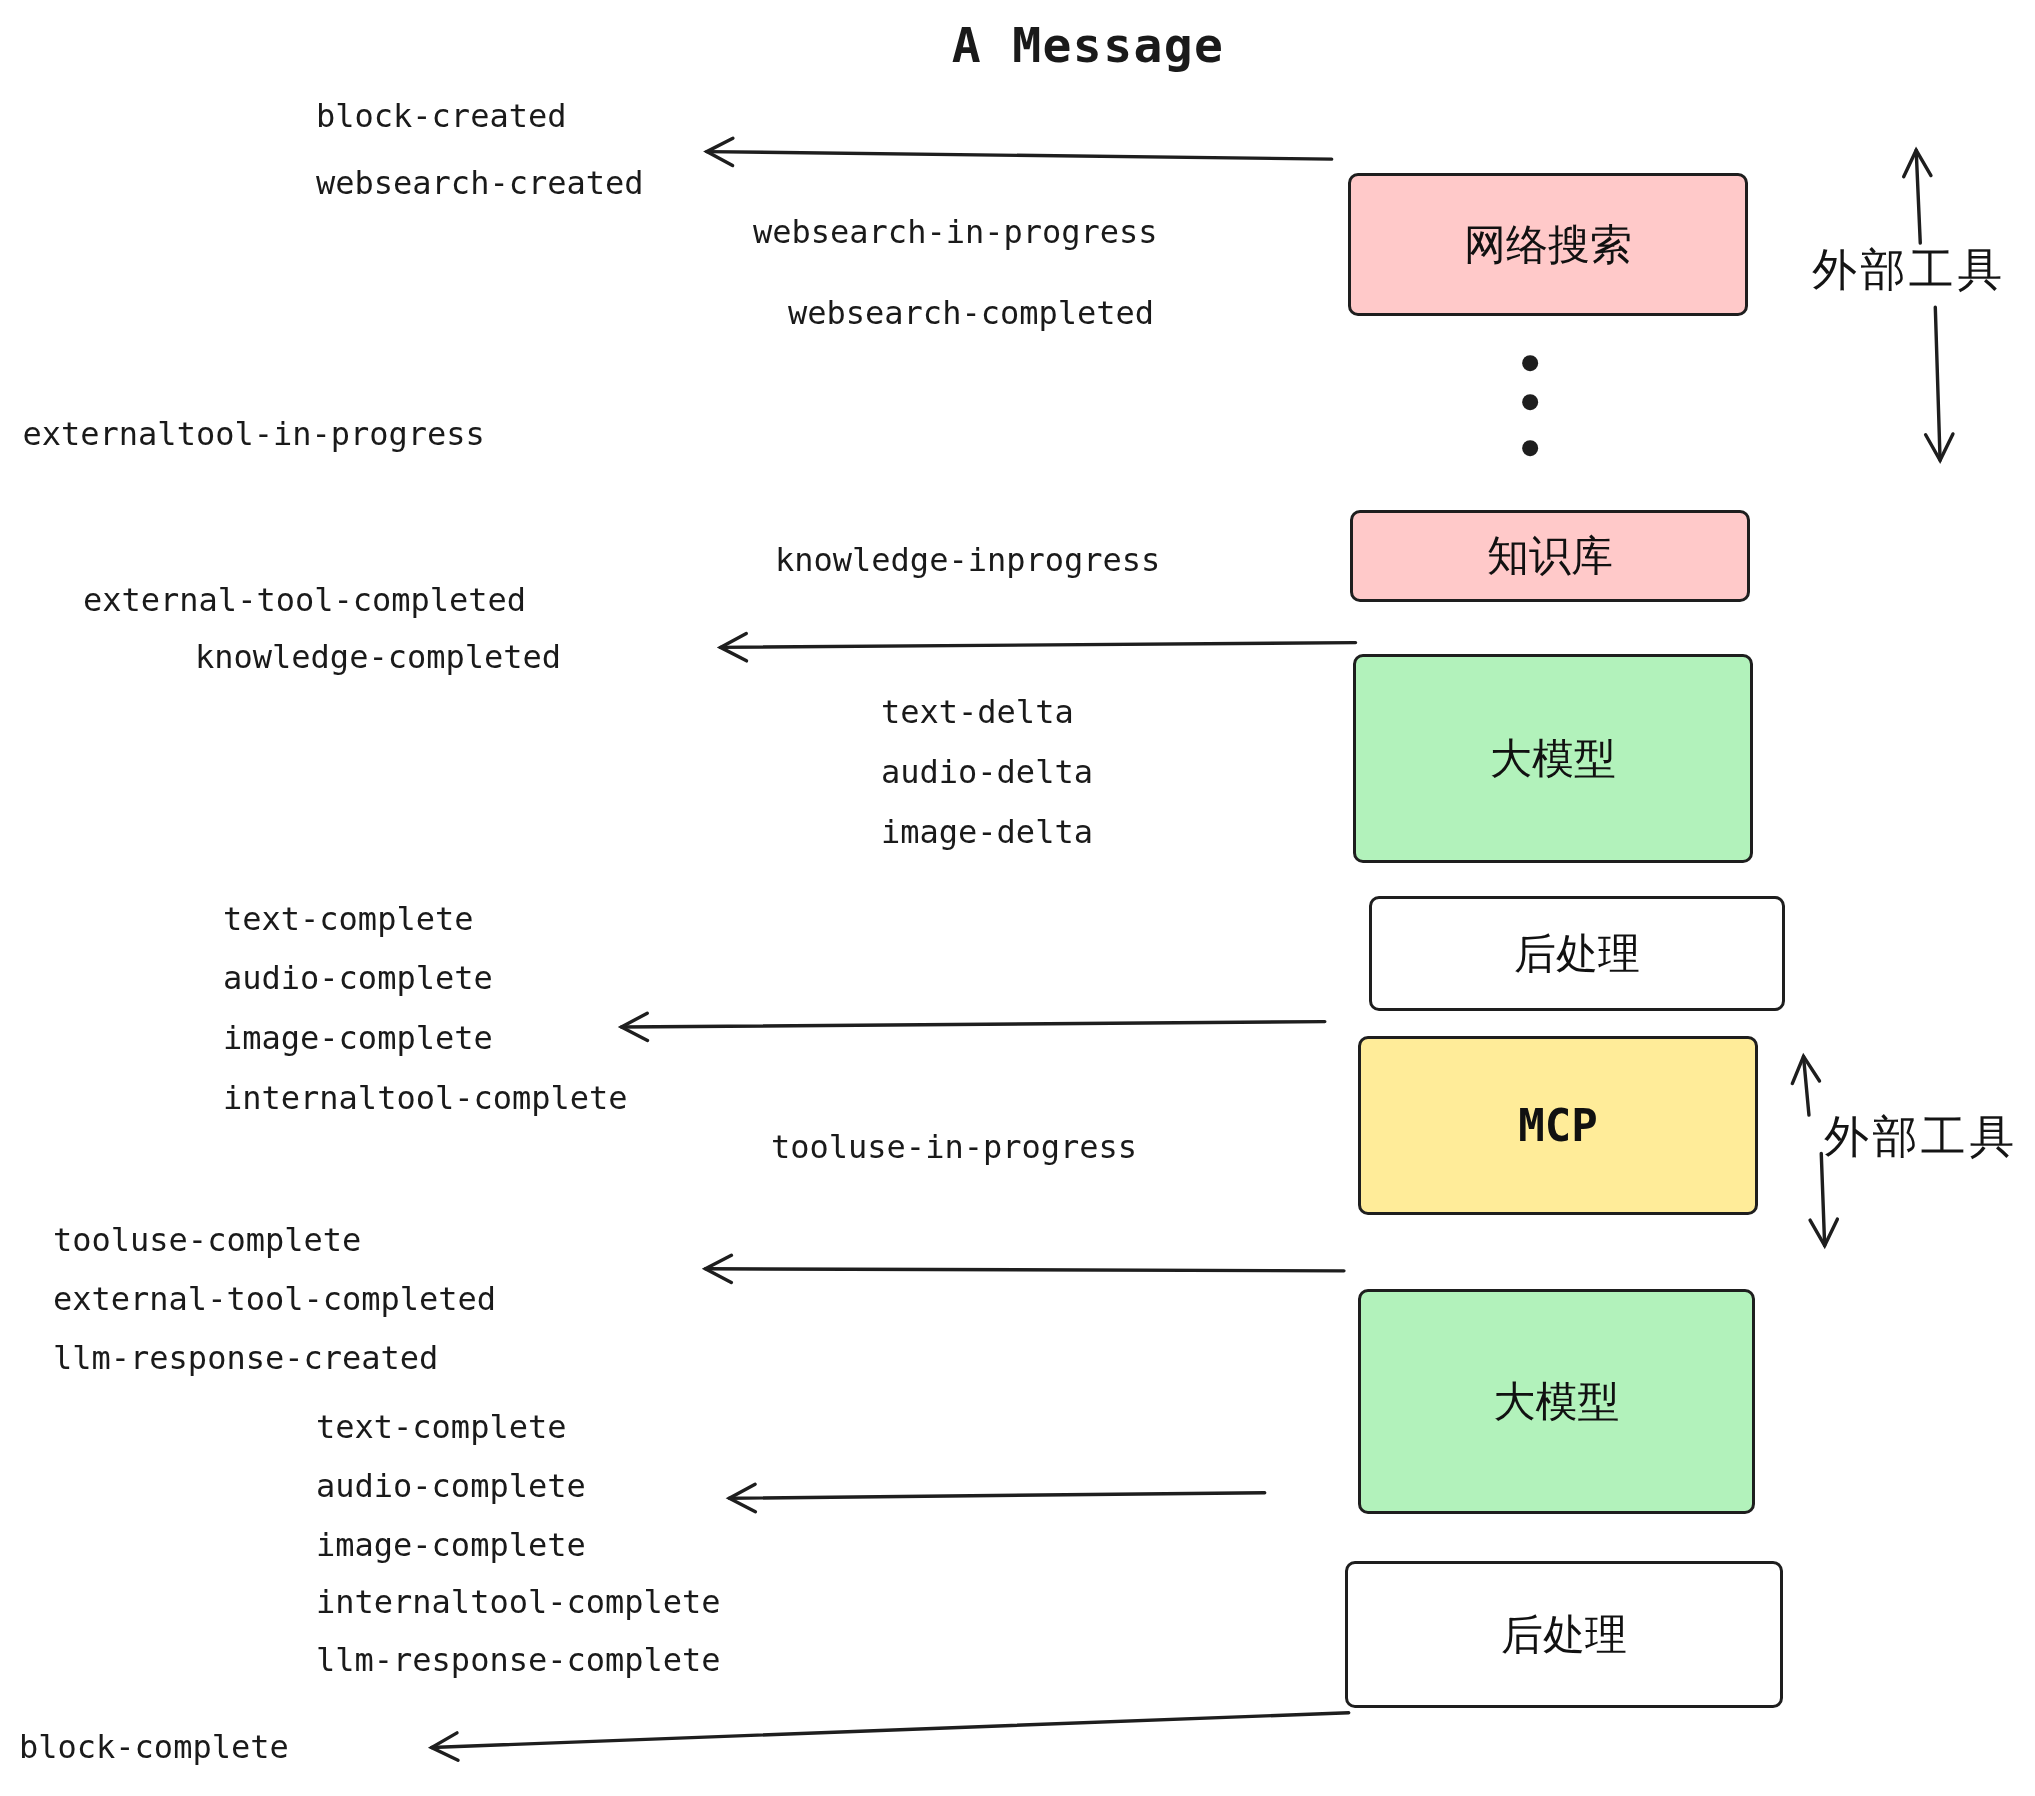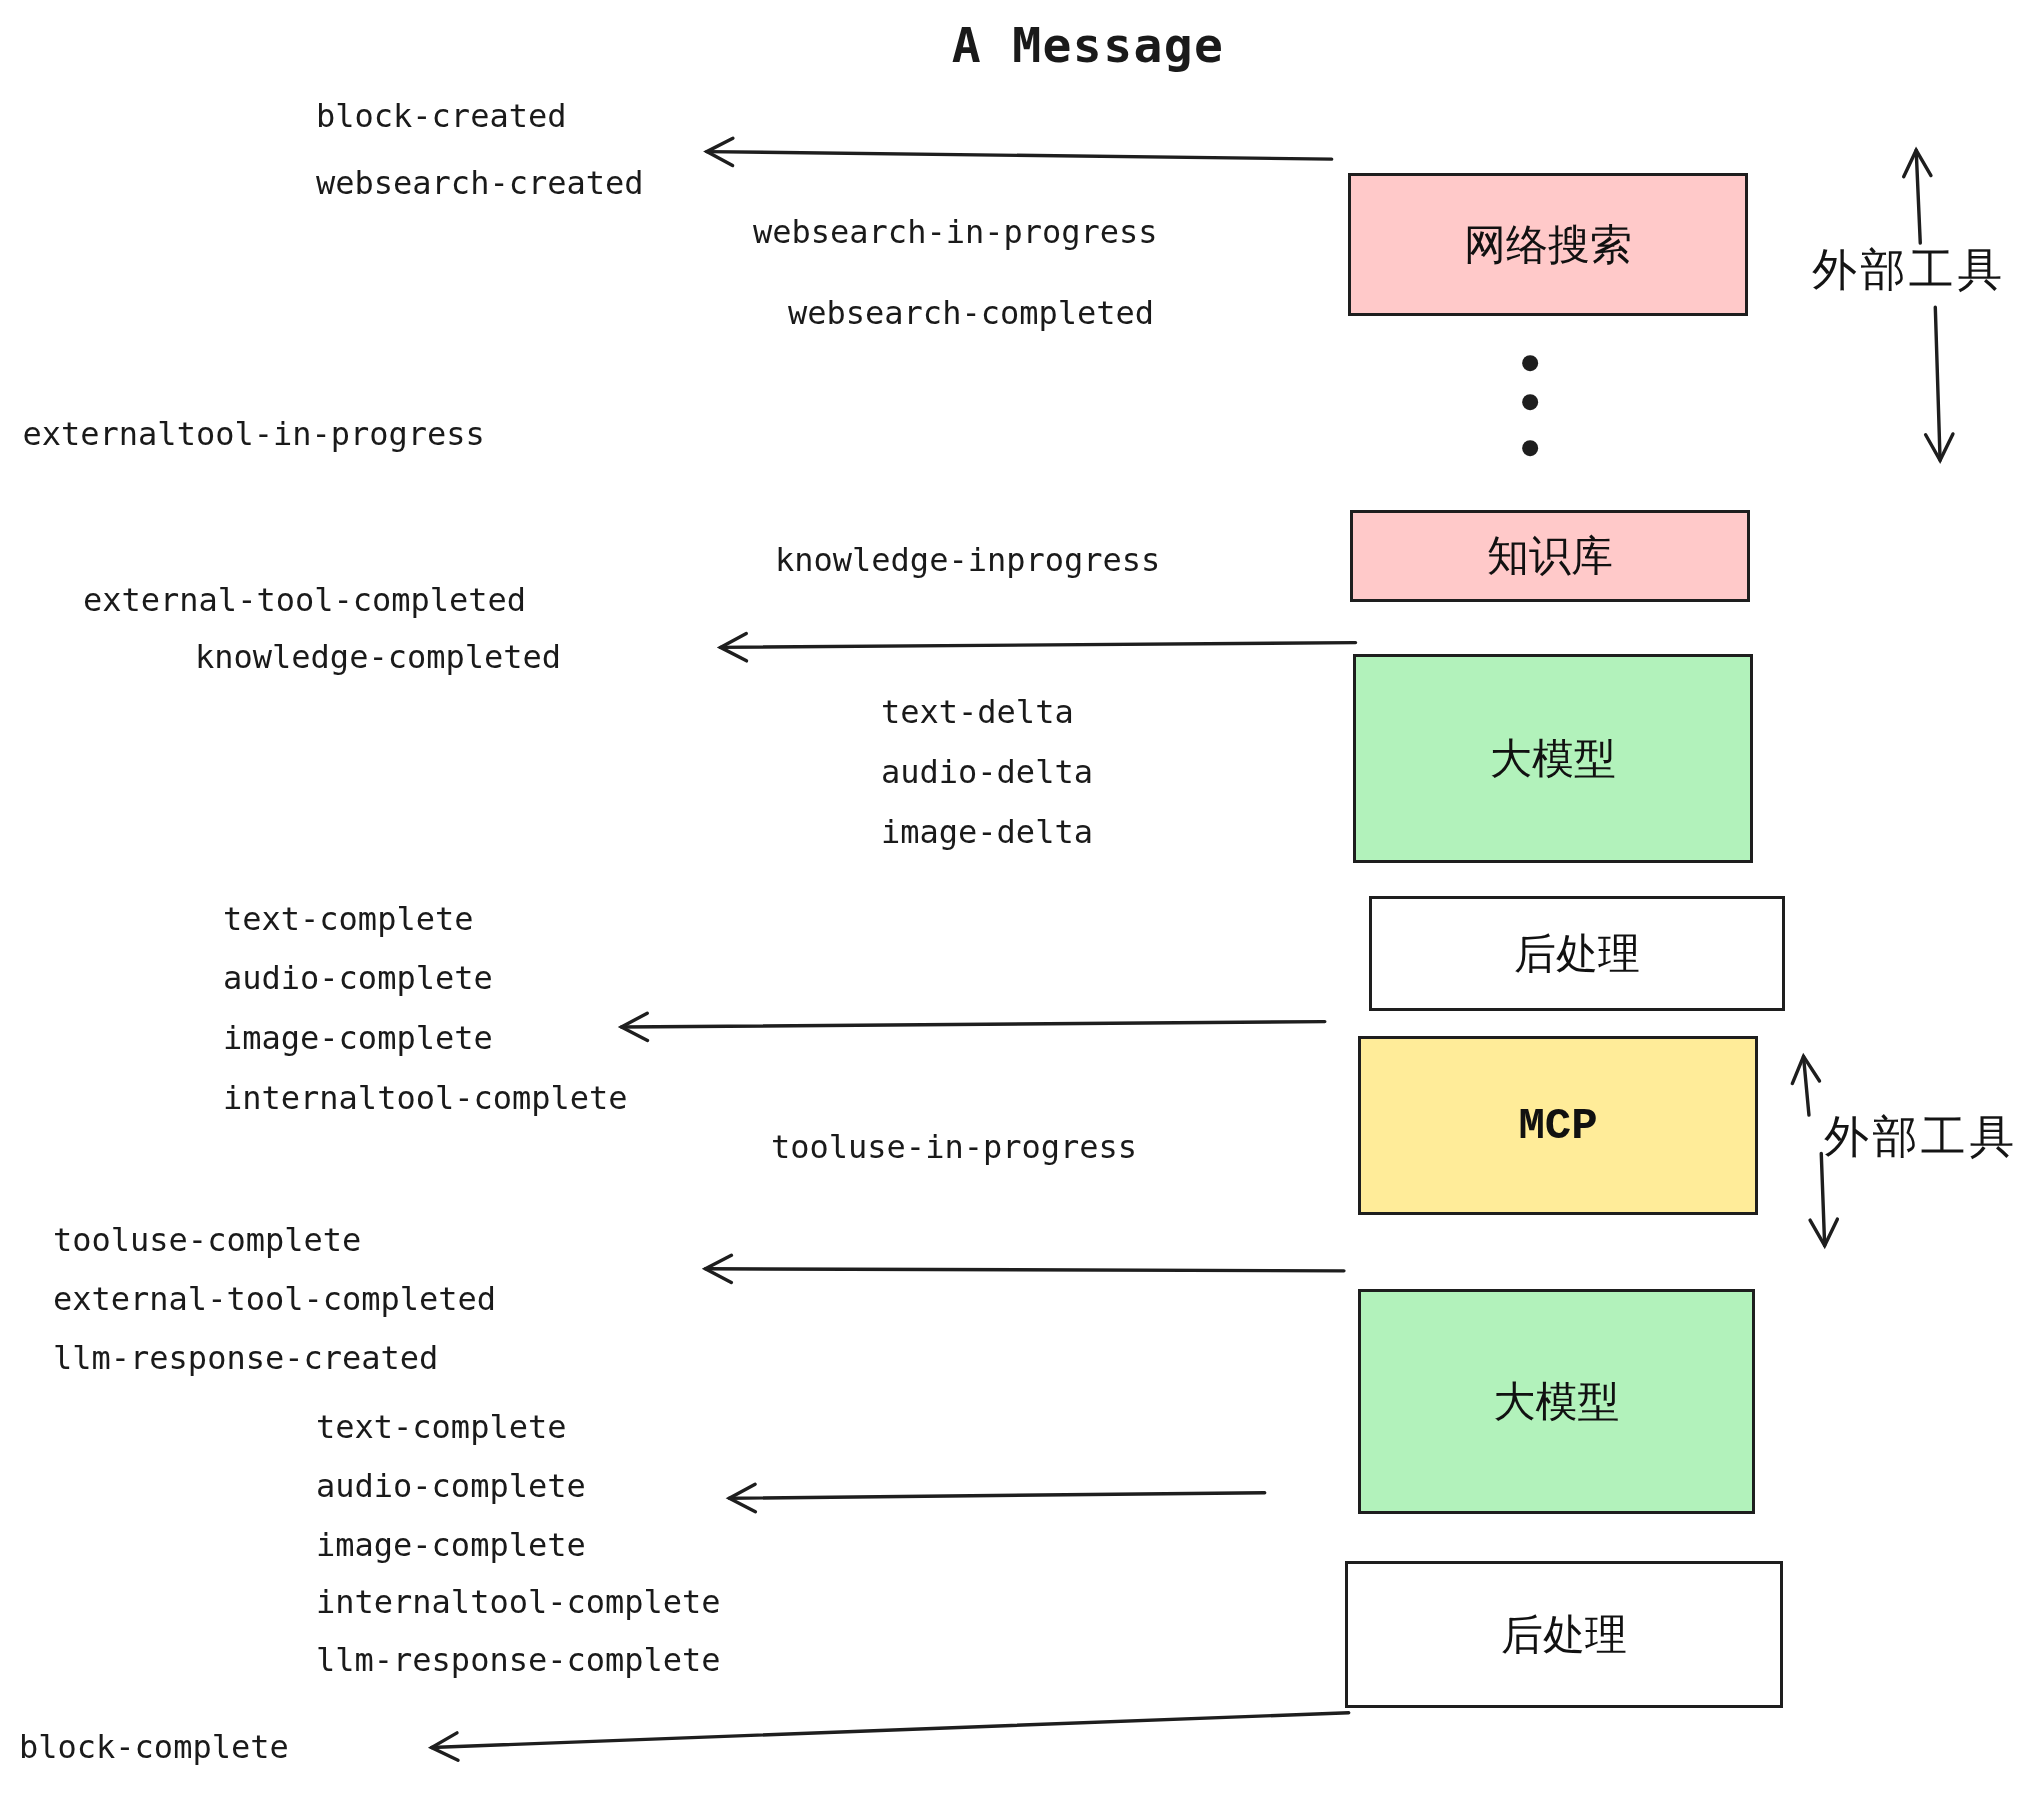--- a/index.html
+++ b/index.html
@@ -15,41 +15,41 @@
   .title{
     position:absolute;transform:translate(-50%,-50%);
     font-size:48px;font-weight:600;letter-spacing:1.4px;white-space:nowrap;
   }
   .evt{
     position:absolute;transform:translateY(-50%);
     font-size:32px;font-weight:500;white-space:nowrap;letter-spacing:0;
   }
   .box{
     position:absolute;display:flex;align-items:center;justify-content:center;
-    border:3.4px solid #1e1e1e;border-radius:0;box-sizing:border-box;
+    border:3.4px solid #1e1e1e;border-radius:10px;box-sizing:border-box;
     font-family:"DejaVu Sans","Liberation Sans",sans-serif;
     font-size:42px;font-weight:500;color:#111;white-space:nowrap;
   }
   .box.mono{font-family:"DejaVu Sans Mono","Liberation Mono",monospace;font-weight:600;font-size:44px;}
   .side-label{
     position:absolute;transform:translateY(-50%);
     font-family:"DejaVu Sans","Liberation Sans",sans-serif;
     font-size:45px;font-weight:500;letter-spacing:3.4px;white-space:nowrap;color:#141414;
   }
   .dot{
     position:absolute;width:15.7px;height:15.7px;border-radius:50%;
     background:#1e1e1e;transform:translate(-50%,-50%);
   }
 
   
   #box-websearch {left:1348px;top:173px; width:400px;height:143px;}
   #box-knowledge {left:1350px;top:510px; width:400px;height:92px;}
   #box-llm-1     {left:1353px;top:654px; width:400px;height:209px;}
   #box-post-1    {left:1369px;top:896px;width:416px;height:115px;}
-  #box-mcp       {left:1358px;top:1036px;width:400px;height:179px;font-family:Liberation Mono, monospace;}
+  #box-mcp       {left:1358px;top:1036px;width:400px;height:179px;}
   #box-llm-2     {left:1358px;top:1289px;width:397px;height:225px;}
   #box-post-2    {left:1345px;top:1561px;width:438px;height:147px;}
 </style>
 </head>
 <body>
 
 <div class="stage">
 
   <svg class="wires" viewBox="0 0 2980 2630">
     <defs>

